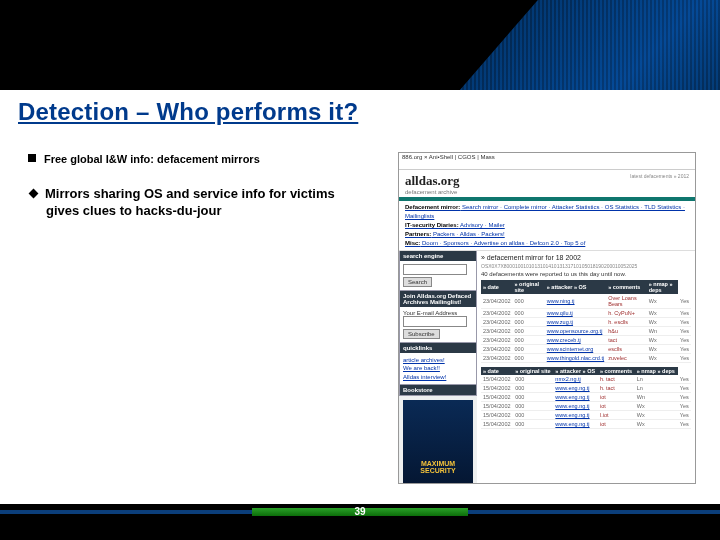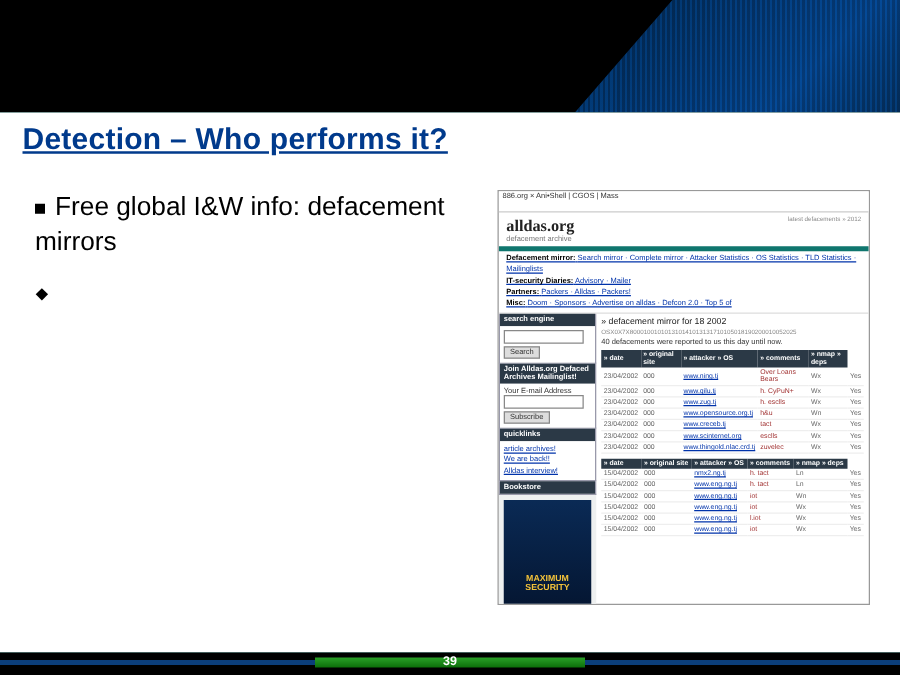--- a/index.html
+++ b/index.html
@@ -6,21 +6,21 @@
   .slide{position:absolute;inset:0;background:#0f766e}
   .topstrip{position:absolute;top:0;left:0;right:0;height:90px;background:#000}
   .topstrip::after{content:"";position:absolute;right:0;top:0;width:260px;height:90px;
     background:
       repeating-linear-gradient(90deg,rgba(0,60,120,.55)0 2px,rgba(0,30,60,.55)2px 4px),
       linear-gradient(135deg,#03244a 0%,#06428a 40%,#0a5bbd 70%,#083a73 100%);
     clip-path:polygon(30% 0,100% 0,100% 100%,0 100%)}
   .body{position:absolute;top:90px;left:0;right:0;bottom:18px;background:#fff}
   .title{position:absolute;left:18px;top:8px;font-size:24px;font-weight:bold;color:#003a8c;text-decoration:underline;letter-spacing:.2px}
   .content{position:absolute;left:28px;top:62px;width:340px}
-  .h1{font-size:21px;font-weight:normal;color:#000;line-height:1.35;margin:0 0 18px 0}
+  .h1{font-size:11px;font-weight:bold;color:#000;line-height:1.35;margin:0 0 18px 0}
   .bul{font-size:13px;font-weight:bold;color:#000;line-height:1.35;margin:0 0 16px 0;padding-left:18px}
   .sq{display:inline-block;width:8px;height:8px;background:#000;margin-right:8px;vertical-align:1px}
   .dm{display:inline-block;width:7px;height:7px;background:#000;transform:rotate(45deg);margin:0 8px 0 -16px;vertical-align:1px}
   .shot{position:absolute;right:24px;top:62px;width:296px;height:330px;background:#fff;border:1px solid #999;font-family:Arial,sans-serif;font-size:6px;color:#333;overflow:hidden}
   .sh-top{height:14px;background:#fff;border-bottom:1px solid #ccc;padding:1px 3px;font-size:6px}
   .sh-logo{display:flex;align-items:flex-start;padding:3px 6px 2px 6px;border-bottom:4px solid #0f766e}
   .sh-logo-txt{font-size:13px;font-weight:bold;color:#222;font-family:Georgia,serif}
   .sh-sub{font-size:5px;color:#888;text-align:right}
   .sh-links{padding:2px 6px;font-size:6px;color:#0033aa;text-decoration:underline;line-height:1.5;border-bottom:1px solid #ddd}
   .sh-links b{color:#000;text-decoration:none}
@@ -33,37 +33,37 @@
   .sbox-b input{width:60px;height:9px;font-size:6px;border:1px solid #888;padding:0 1px}
   .sbox-b .btn{display:inline-block;margin-top:2px;background:#ddd;border:1px solid #888;font-size:6px;padding:1px 4px}
   .sbox-b a{color:#0033aa;text-decoration:underline;display:block;line-height:1.4}
   .ad{margin:4px;width:70px;height:90px;background:linear-gradient(#0a2a55,#041530);color:#f3c23a;font-size:7px;text-align:center;padding-top:60px;box-sizing:border-box;font-weight:bold}
   .mh{font-size:7px;color:#222;margin:0 0 2px 0}
   .tbl{width:100%;border-collapse:collapse;font-size:5.5px}
   .tbl th{background:#2b3946;color:#fff;text-align:left;padding:1px 2px;font-weight:bold}
   .tbl td{padding:1px 2px;border-bottom:1px solid #eee;color:#a03030}
   .tbl td.u{color:#0033aa;text-decoration:underline}
   .tbl td.g{color:#666}
-  .botbar{position:absolute;left:0;right:0;bottom:0;height:18px;background:#000}
+  .botbar{position:absolute;left:0;right:0;bottom:0;height:36px;background:#000}
   .botbar::before{content:"";position:absolute;left:0;top:6px;width:35%;height:4px;background:#0b3e7a}
   .botbar::after{content:"";position:absolute;right:0;top:6px;width:35%;height:4px;background:#0b3e7a}
   .botbar .grn{position:absolute;left:35%;right:35%;top:4px;height:8px;background:linear-gradient(#2aa028,#0c6e0a)}
   .pg{position:absolute;left:50%;transform:translateX(-50%);top:2px;font-size:10px;color:#fff;z-index:2;font-weight:bold}
 </style>
 </head>
 <body>
 
 <div class="slide">
   <div class="topstrip"></div>
   <div class="body">
     <div class="title">Detection – Who performs it?</div>
 
     <div class="content">
       <p class="h1"><span class="sq"></span><span>Free global I&amp;W info: defacement mirrors</span></p>
-      <p class="bul"><span class="dm"></span></p>
+      <p class="bul"><span class="dm"></span><span>Mirrors sharing OS and service info for victims gives clues to hacks-du-jour</span></p>
     </div>
 
     <div class="shot">
       <div class="sh-top">886.org × Ani•Shell | CGOS | Mass</div>
       <div class="sh-logo">
         <div style="flex:1">
           <span class="sh-logo-txt">alldas.org</span><br>
           <span style="font-size:6px;color:#777">defacement archive</span>
         </div>
         <div class="sh-sub">latest defacements » 2012</div>

